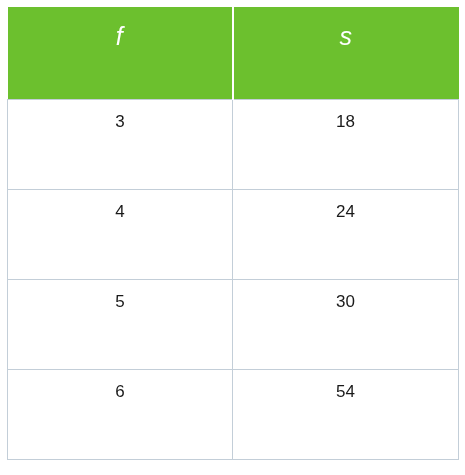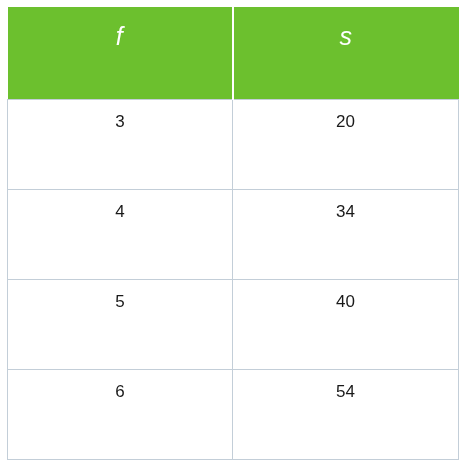--- a/index.html
+++ b/index.html
@@ -100,37 +100,37 @@
         </th>
       </tr>
     </thead>
 
     <tbody>
       <tr>
         <td>
           <span class="cell-text">3</span>
         </td>
         <td>
-          <span class="cell-text">20</span>
+          <span class="cell-text">18</span>
         </td>
       </tr>
       <tr>
         <td>
           <span class="cell-text">4</span>
         </td>
         <td>
-          <span class="cell-text">34</span>
+          <span class="cell-text">24</span>
         </td>
       </tr>
       <tr>
         <td>
           <span class="cell-text">5</span>
         </td>
         <td>
-          <span class="cell-text">40</span>
+          <span class="cell-text">30</span>
         </td>
       </tr>
       <tr>
         <td>
           <span class="cell-text">6</span>
         </td>
         <td>
           <span class="cell-text">54</span>
         </td>
       </tr>

